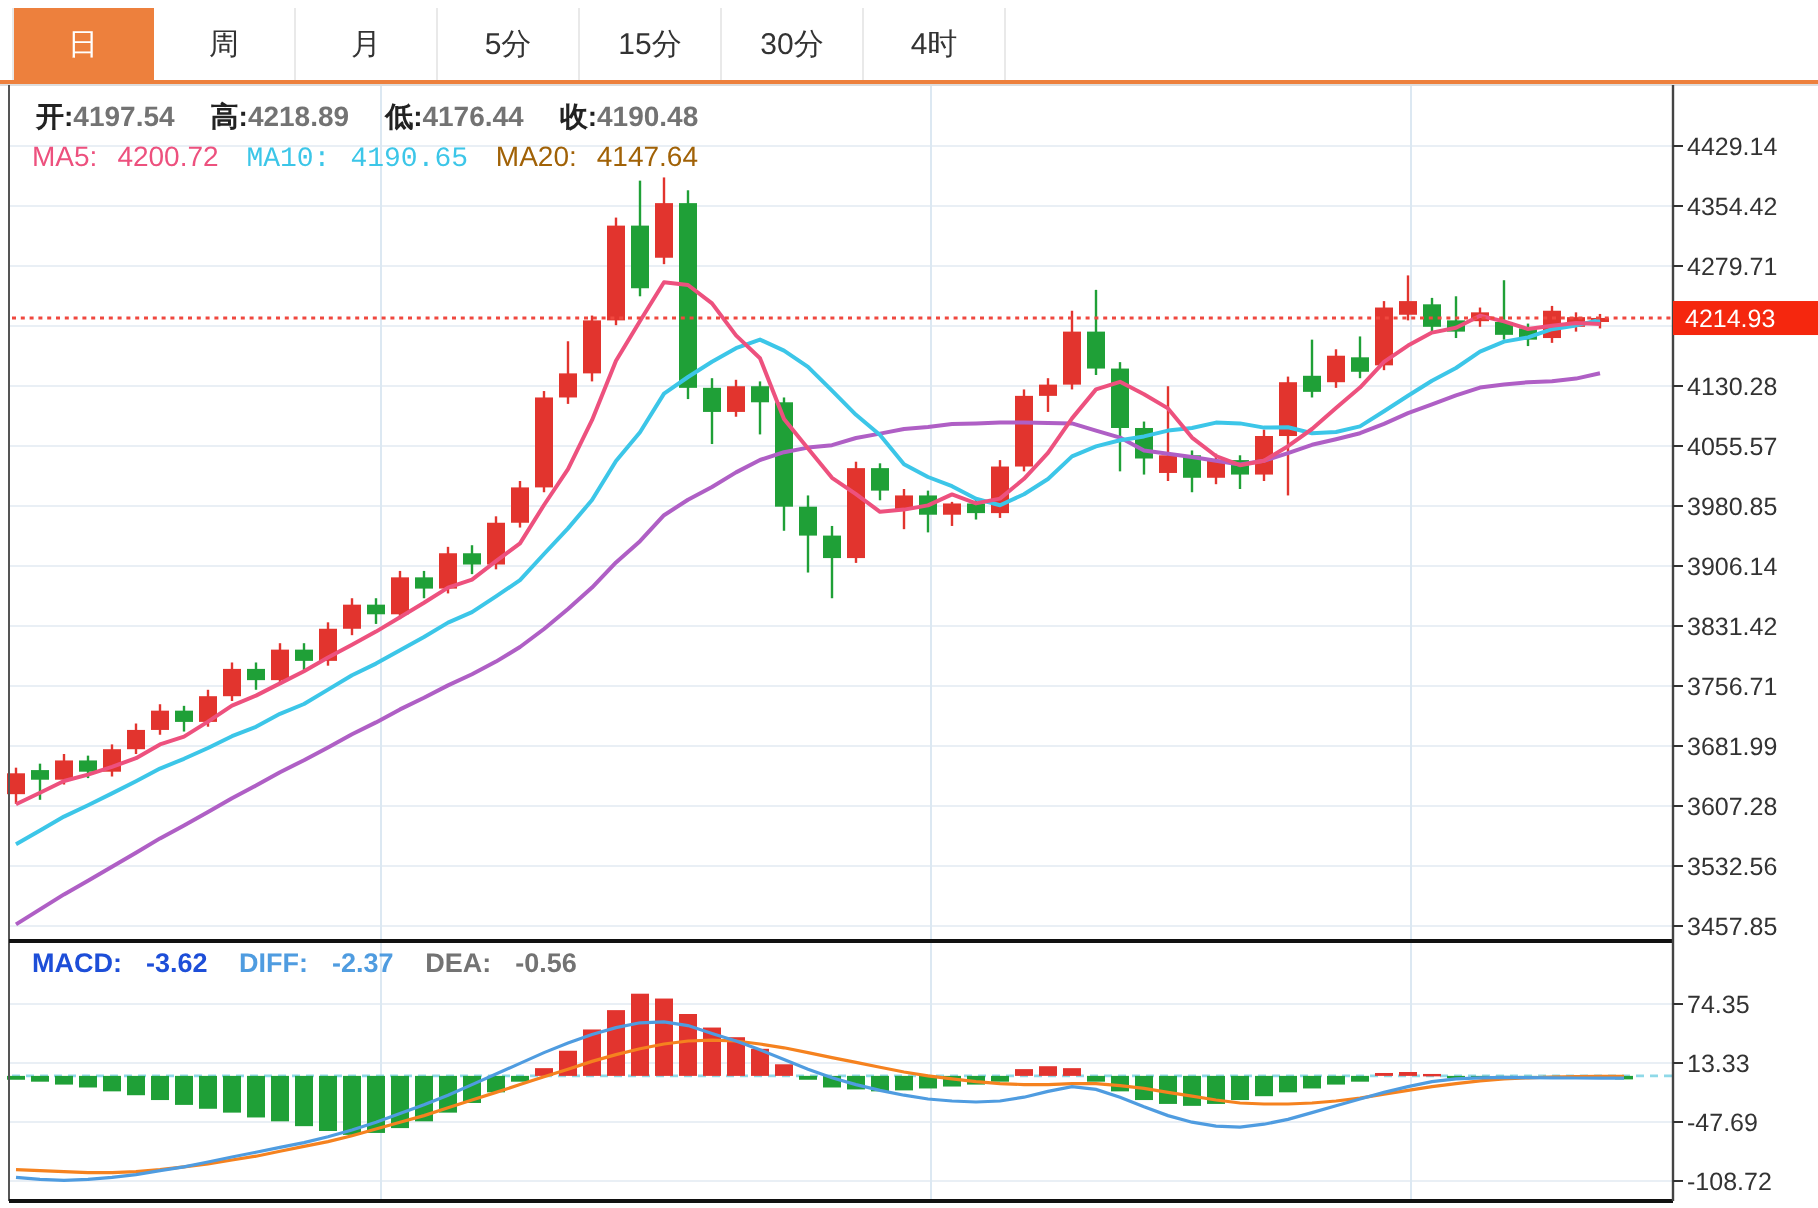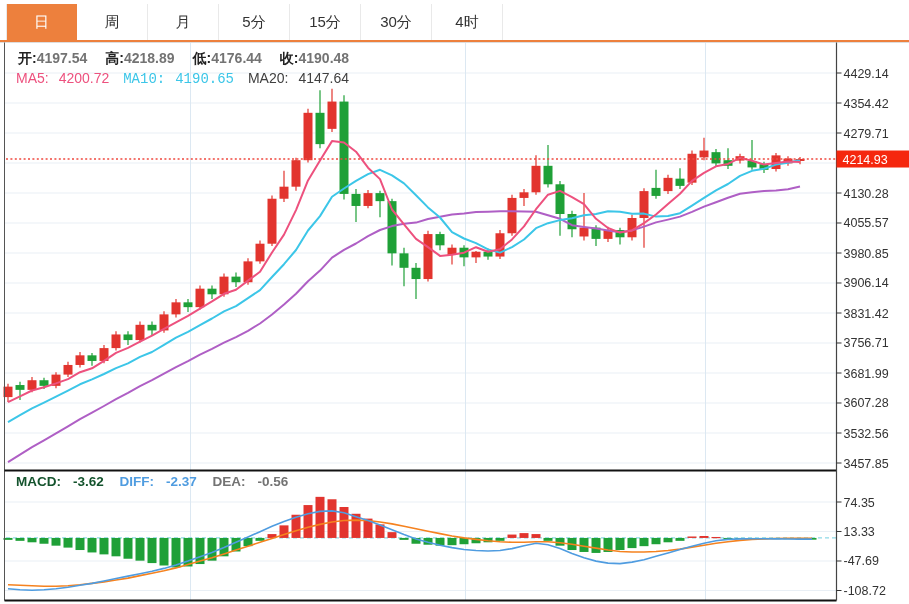--- a/index.html
+++ b/index.html
@@ -15,24 +15,24 @@
        box-sizing:border-box;background:#fff;}
   .tab:first-child{border-left:1px solid #e9e9e9;}
   .tab.active{background:#ed803d;color:#fff;border-right-color:#ed803d;}
   
   .legend{position:absolute;left:16px;white-space:nowrap;z-index:4;}
   #legend-ohlc{top:50px;font-size:14px;font-weight:bold;color:#222;}
   #legend-ohlc .val{color:#737373;margin-right:16px;}
   #legend-ohlc .lbl{margin-left:2px;}
   #legend-ma{top:70px;font-size:14px;}
   #legend-ma span{margin-right:10px;margin-top:29px;}
-  .ma5c{color:#ed517e;} .ma10c{color:#3cc6e8;font-family:Liberation Mono, monospace;} .ma20c{color:#404040;}
+  .ma5c{color:#ed517e;} .ma10c{color:#3cc6e8;font-family:Liberation Mono, monospace;} .ma20c{color:#a16207;}
   #legend-macd{top:474px;font-size:13.5px;font-weight:bold;}
   #legend-macd span{margin-right:12px;}
-  .macdc{color:#14532d;} .diffc{color:#4f9ce0;} .deac{color:#737373;}
+  .macdc{color:#1d4ed8;} .diffc{color:#4f9ce0;} .deac{color:#737373;}
 </style>
 </head>
 <body>
 
 <div id="page">
 
   <svg id="chart-svg" width="909" height="604">
       <rect x="4.5" y="42.5" width="832" height="428" fill="#fff"></rect>
       <rect x="4.5" y="470.5" width="832" height="130" fill="#fff"></rect>
       <g>

